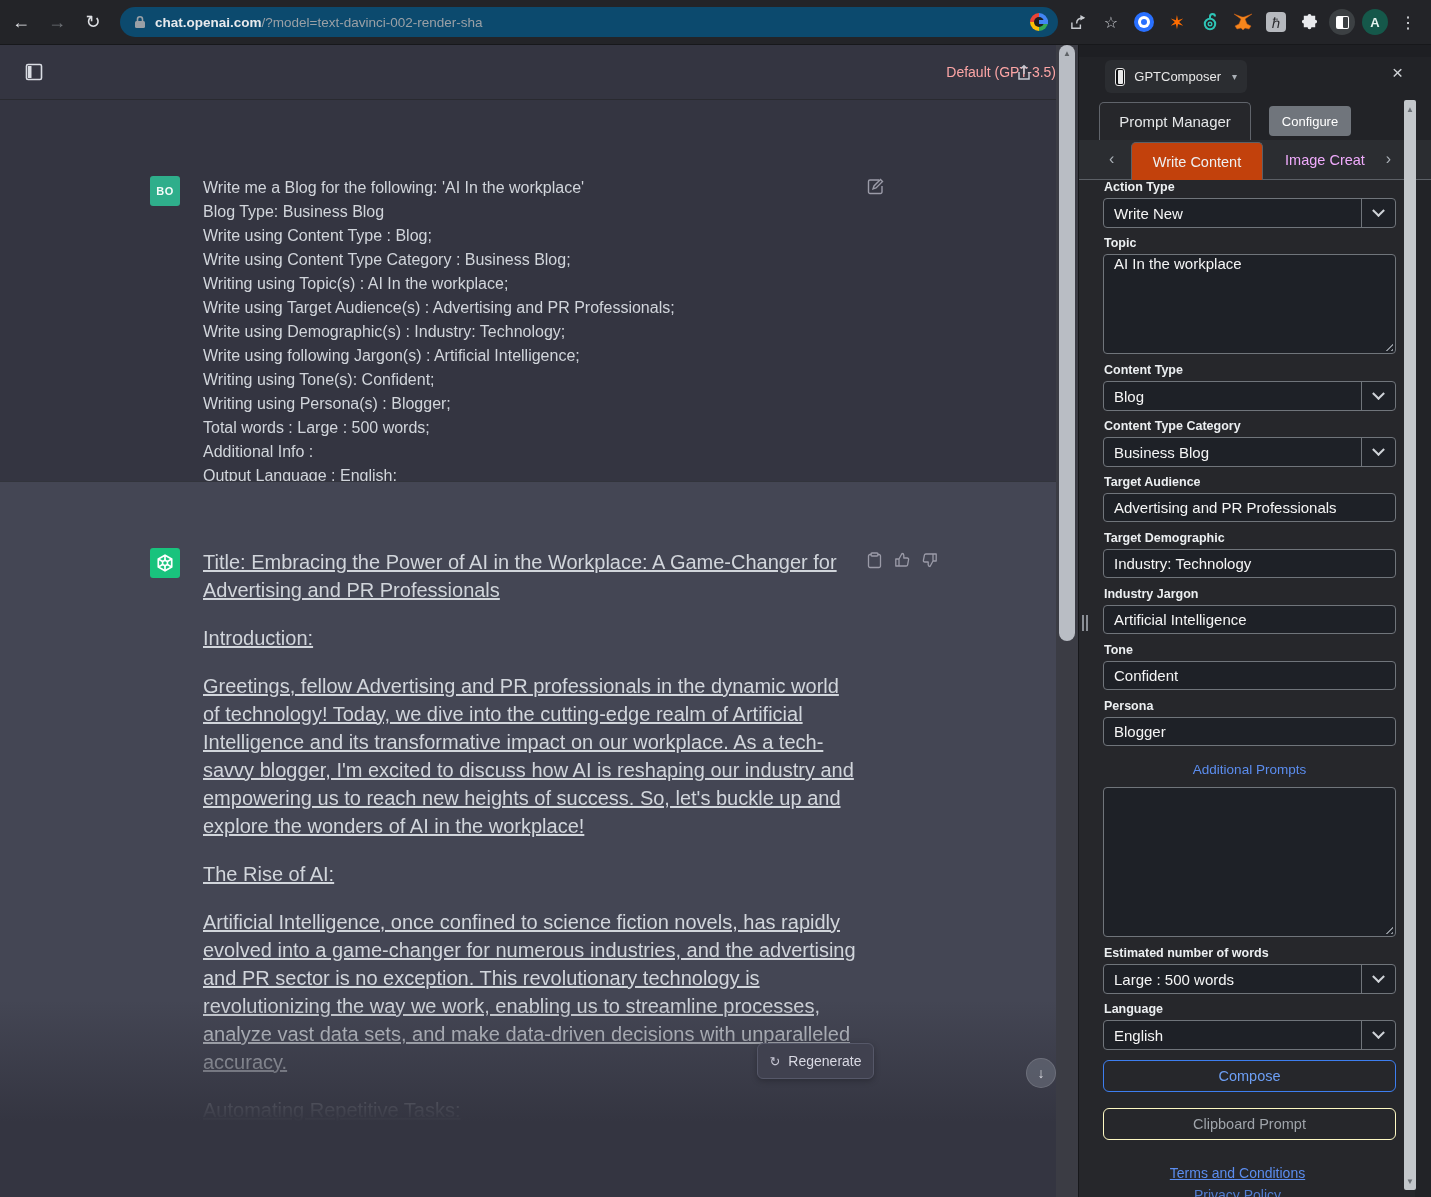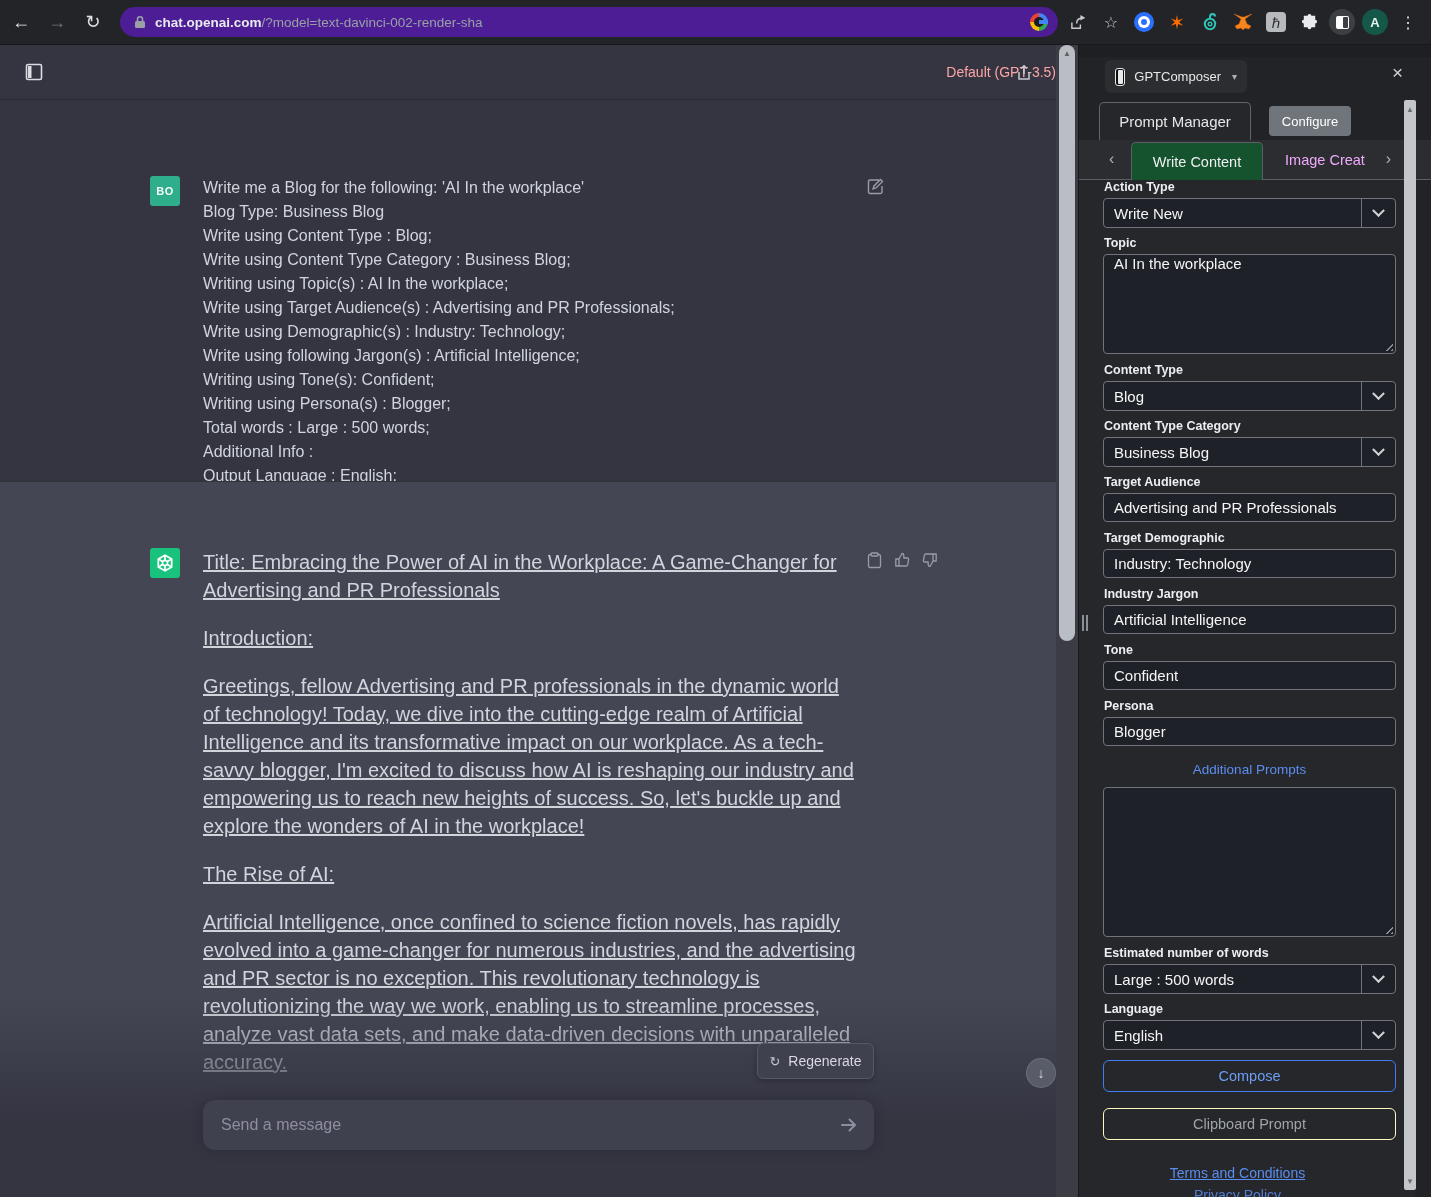--- a/index.html
+++ b/index.html
@@ -4,21 +4,21 @@
 <style>
   * { margin:0; padding:0; box-sizing:border-box; }
   html,body { background:#191a1e; }
   body { font-family:"Liberation Sans", sans-serif; }
   #stage { position:relative; width:1431px; height:1197px; overflow:hidden; background:#343541; }
 
   
   .toolbar { position:absolute; left:0; top:0; width:1431px; height:45px; background:#232428; border-bottom:1px solid #17181b; display:flex; align-items:center; }
   .nav-btn { width:30px; height:30px; margin-left:6px; border-radius:50%; display:flex; align-items:center; justify-content:center; color:#dfe1e5; font-size:18px; }
   .nav-btn.dim { color:#707378; }
-  .omnibox { margin-left:12px; width:938px; height:30px; background:#4c1d95; border-radius:15px; display:flex; align-items:center; padding:0 10px 0 14px; }
+  .omnibox { margin-left:12px; width:938px; height:30px; background:#0c4a6e; border-radius:15px; display:flex; align-items:center; padding:0 10px 0 14px; }
   .lock-icon { margin-right:9px; display:flex; }
   .url { font-size:13.5px; color:#e8eaed; white-space:nowrap; overflow:hidden; }
   .url .path { color:#9aa0a6; }
   .g-icon { margin-left:auto; width:18px; height:18px; border-radius:50%; background:conic-gradient(#4285f4 0 90deg,#34a853 90deg 180deg,#fbbc05 180deg 270deg,#ea4335 270deg 360deg); position:relative; }
   .g-icon::before { content:""; position:absolute; left:4px; top:4px; width:10px; height:10px; border-radius:50%; background:#1c1d21; }
   .g-icon::after { content:""; position:absolute; right:0px; top:7px; width:9px; height:4px; background:#4285f4; }
   .tb-icon { width:26px; height:26px; margin-left:7px; display:flex; align-items:center; justify-content:center; color:#c8cbd0; font-size:16px; }
   .ext-dot { width:20px; height:20px; border-radius:50%; background:#2970ff; position:relative; }
   .ext-dot::before { content:""; position:absolute; left:4px; top:4px; width:12px; height:12px; border-radius:50%; background:#fff; }
   .ext-dot::after { content:""; position:absolute; left:7px; top:7px; width:6px; height:6px; border-radius:50%; background:#2970ff; }
@@ -81,21 +81,21 @@
   .panel-close { position:absolute; right:28px; top:6px; color:#cfd2d6; font-size:19px; line-height:1; }
 
   .tabs-row { position:absolute; left:0; top:54px; width:100%; height:41px; background:#222327; }
   .tab-main { position:absolute; left:20px; top:3px; width:152px; height:38px; background:#26272b; border:1px solid #60646b; border-bottom:none; border-radius:5px 5px 0 0; display:flex; align-items:center; justify-content:center; color:#e4e6e8; font-size:15px; }
   .btn-configure { position:absolute; left:190px; top:7px; width:82px; height:30px; background:#70757c; border-radius:4px; display:flex; align-items:center; justify-content:center; color:#fff; font-size:13px; }
 
   .subtabs-row { position:absolute; left:0; top:95px; width:100%; height:40px; background:#2b2d31; border-bottom:1px solid #5c6066; }
   .subnav { position:absolute; top:10px; color:#aab0b6; font-size:16px; }
   .subnav.left { left:30px; }
   .subnav.right { right:40px; }
-  .tab-sub-active { position:absolute; left:52px; top:2px; width:132px; height:38px; background:#14532d; border:1px solid #5c6066; border-bottom:none; border-radius:5px 5px 0 0; display:flex; align-items:center; justify-content:center; color:#eef0f2; font-size:14.5px; }
+  .tab-sub-active { position:absolute; left:52px; top:2px; width:132px; height:38px; background:#c2410c; border:1px solid #5c6066; border-bottom:none; border-radius:5px 5px 0 0; display:flex; align-items:center; justify-content:center; color:#eef0f2; font-size:14.5px; }
   .tab-sub-next { position:absolute; left:192px; top:0; width:108px; height:40px; display:flex; align-items:center; justify-content:center; color:#f0abfc; font-size:14.5px; }
 
   .form { position:absolute; left:24px; top:135px; width:293px; }
   .f-label { font-size:12.5px; font-weight:bold; color:#eceff1; margin:0 0 4px 1px; }
   .f-field { width:293px; background:#1e2127; border:1px solid #70757b; border-radius:4px; color:#f5f5f5; font-size:15px; display:flex; align-items:center; padding:0 0 0 10px; position:relative; }
   .f-input { height:29px; margin-bottom:9px; }
   .f-select { height:30px; margin-bottom:8px; }
   .sel-seg { position:absolute; right:0; top:0; bottom:0; width:34px; border-left:1px solid #70757b; display:flex; align-items:center; justify-content:center; }
   .chev { width:9px; height:9px; border-right:2px solid #cfd3d8; border-bottom:2px solid #cfd3d8; transform:rotate(45deg) translate(-2px,-2px); }
   .f-textarea { align-items:flex-start; margin-bottom:9px; }
@@ -260,28 +260,20 @@
       </div>
     </div>
 
     <div class="bottom-fade"></div>
 
     <div class="regen-btn">
       <span class="regen-icon">↻</span>
       <span>Regenerate</span>
     </div>
 
-    <div class="send-box">
-      <input class="send-input" type="text" placeholder="Send a message" style="">
-      <div class="send-btn">
-        <svg width="18" height="18" viewBox="0 0 18 18">
-            <path d="M2 9h12M9.5 3.5L15 9l-5.5 5.5" fill="none" stroke="#8e8ea0" stroke-width="2" stroke-linecap="round" stroke-linejoin="round"></path>
-          </svg>
-      </div>
-    </div>
 
     <div class="scroll-down">↓</div>
   </div>
 
   <div class="page-scroll">
     <div class="btn-up">▲</div>
     <div class="thumb"></div>
   </div>
 
   <div class="panel">

